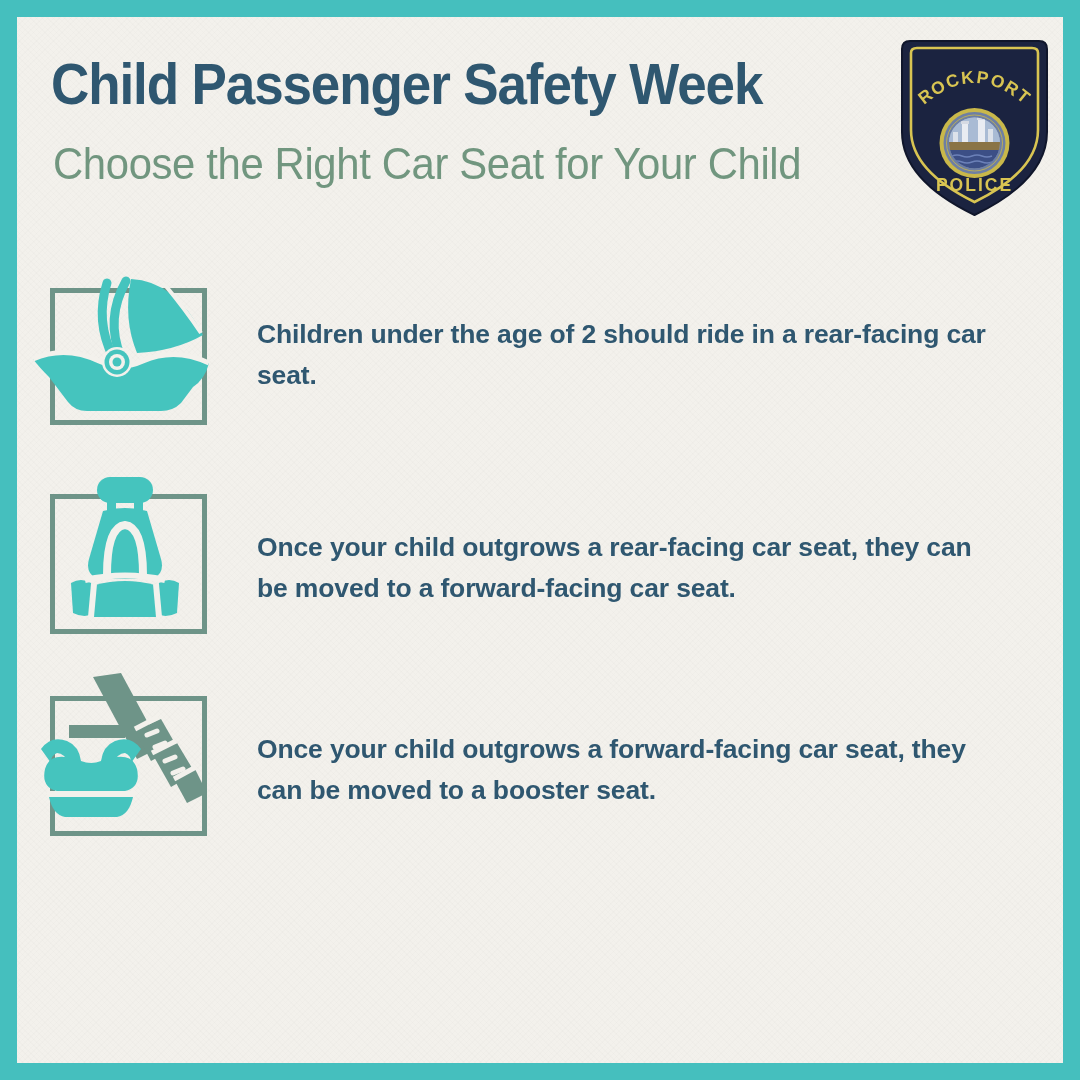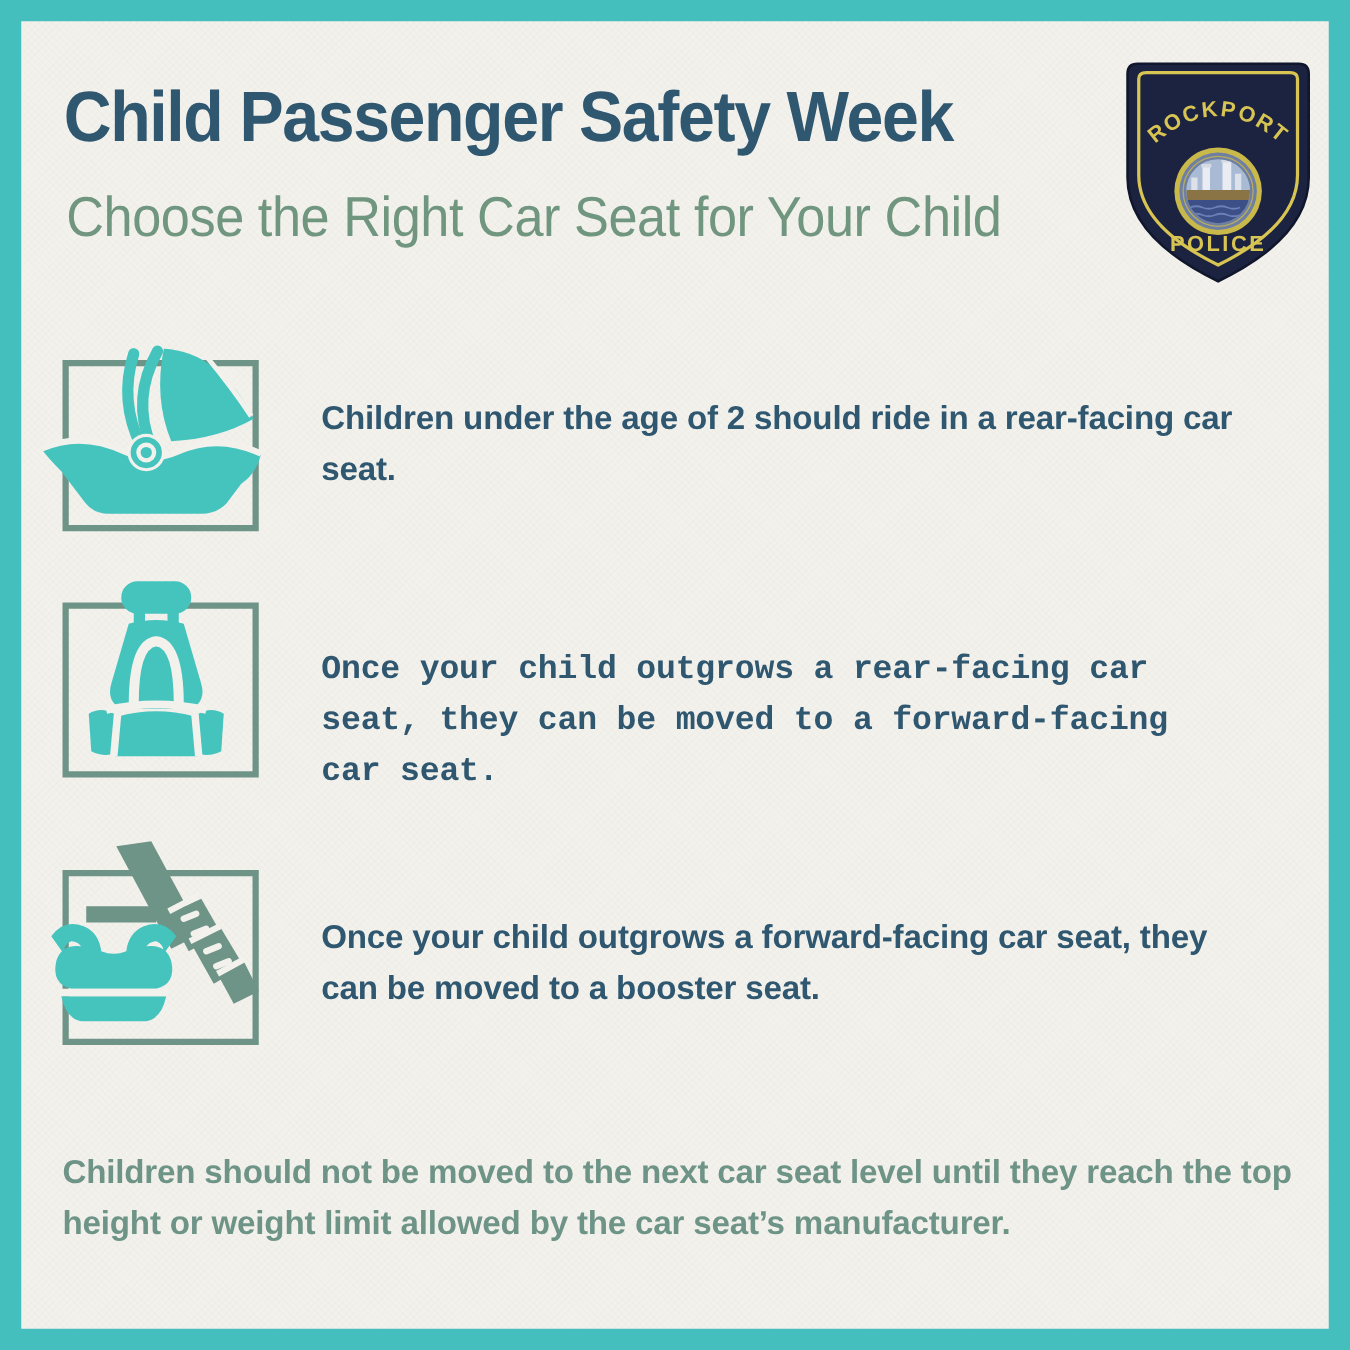--- a/index.html
+++ b/index.html
@@ -31,21 +31,21 @@
     background-image:
       repeating-linear-gradient(45deg, rgba(0,0,0,0.012) 0 1px, rgba(255,255,255,0) 1px 4px),
       repeating-linear-gradient(-45deg, rgba(0,0,0,0.012) 0 1px, rgba(255,255,255,0) 1px 4px);
     overflow: hidden;
   }
 
   
   #header {
     position: absolute;
     left: 0;
-    top: 12px;
+    top: 2px;
     width: 944px;
     height: 200px;
   }
   #title {
     position: absolute;
     left: 34px;
     top: 34px;
     font-size: 57px;
     line-height: 62px;
     font-weight: bold;
@@ -109,21 +109,21 @@
     line-height: 41px;
     font-weight: bold;
     color: #2F5770;
     letter-spacing: -0.15px;
   }
 
   #row1 { top: 254px; height: 160px; }
   #row1 .icon-box { top: 17px; }
   #row1 .row-text { top: 43px; }
 
-  #row2 { top: 448px; height: 165px; font-family: Liberation Mono, monospace; }
+  #row2 { top: 460px; height: 165px; }
   #row2 .icon-box { top: 17px; height: 140px; }
   #row2 .row-text { top: 50px; }
 
   #row3 { top: 662px; height: 165px; }
   #row3 .icon-box { top: 17px; height: 140px; }
   #row3 .row-text { top: 50px; }
 
   
   #footer {
     position: absolute;
@@ -298,16 +298,15 @@
 
             <path d="M24 128 L108 128 Q104 146 92 148 L40 148 Q28 146 24 128 Z"></path>
           </g>
 
           <path d="M22 125 L110 125" stroke="#F3F1EC" stroke-width="6" fill="none"></path>
         </svg>
       </div>
       <div class="row-text">Once your child outgrows a forward-facing car seat, they can be moved to a booster seat.</div>
     </div>
 
-    <div id="footer">Children should not be moved to the next car seat level until they reach the top height or weight limit allowed by the car seat’s manufacturer.</div>
 
   </div>
 </div>
 
 </body></html>

